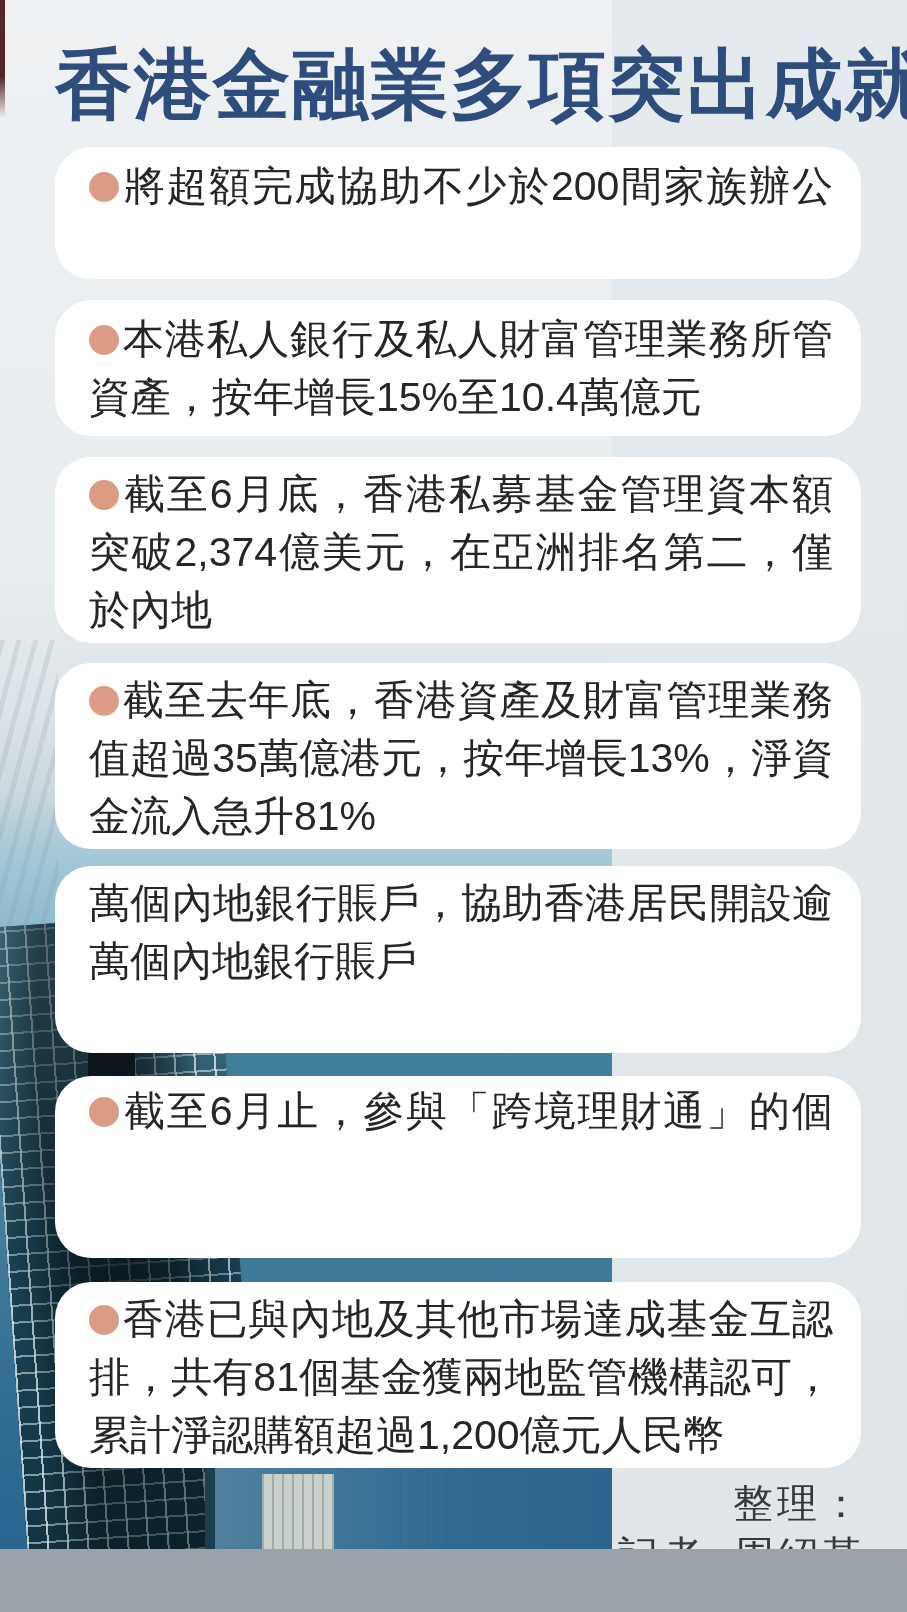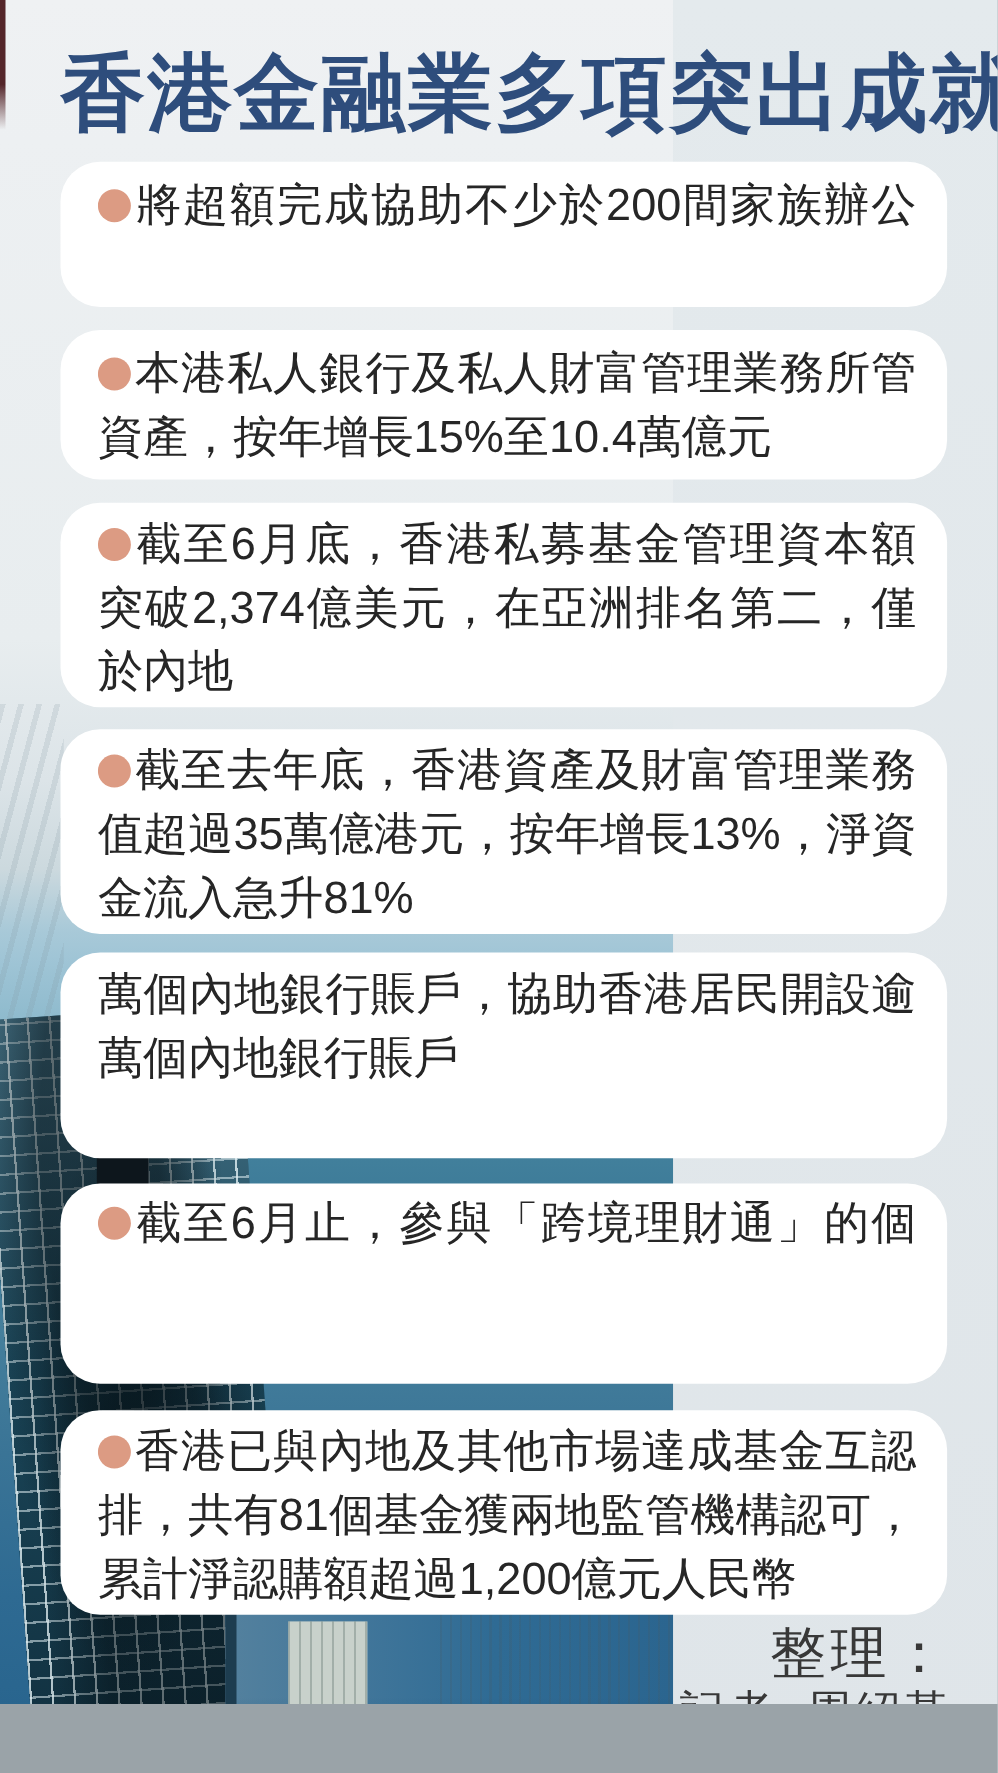--- a/index.html
+++ b/index.html
@@ -66,21 +66,21 @@
   .b6{top:1076px;height:182px;padding-top:6px;}
   .b7{top:1282px;height:186px;padding-top:8px;}
   .line{height:58px;line-height:58px;font-size:41px;white-space:nowrap;overflow:visible;}
   .jl{text-align:justify;text-align-last:justify;text-justify:inter-character;white-space:normal;
       height:58px;line-height:58px;overflow:hidden;}
   .bullet{display:inline-block;width:30px;height:30px;border-radius:50%;
     background:#dc9b83;vertical-align:-2px;margin-right:3px;}
   
   .footer{position:absolute;right:42px;top:1478px;width:520px;text-align:right;
     font-family:"Liberation Serif",serif;color:#383838;}
-  .footer .f1{font-size:51px;line-height:52px;letter-spacing:4px;}
+  .footer .f1{font-size:40px;line-height:52px;letter-spacing:4px;}
   .footer .f2{font-size:41px;line-height:52px;word-spacing:14px;letter-spacing:3px;}
 </style>
 </head>
 <body>
 
 <div class="canvas">
 
   <div class="left-col">
     <div class="maroon-sliver"></div>
     <div class="upper-structs"></div>

